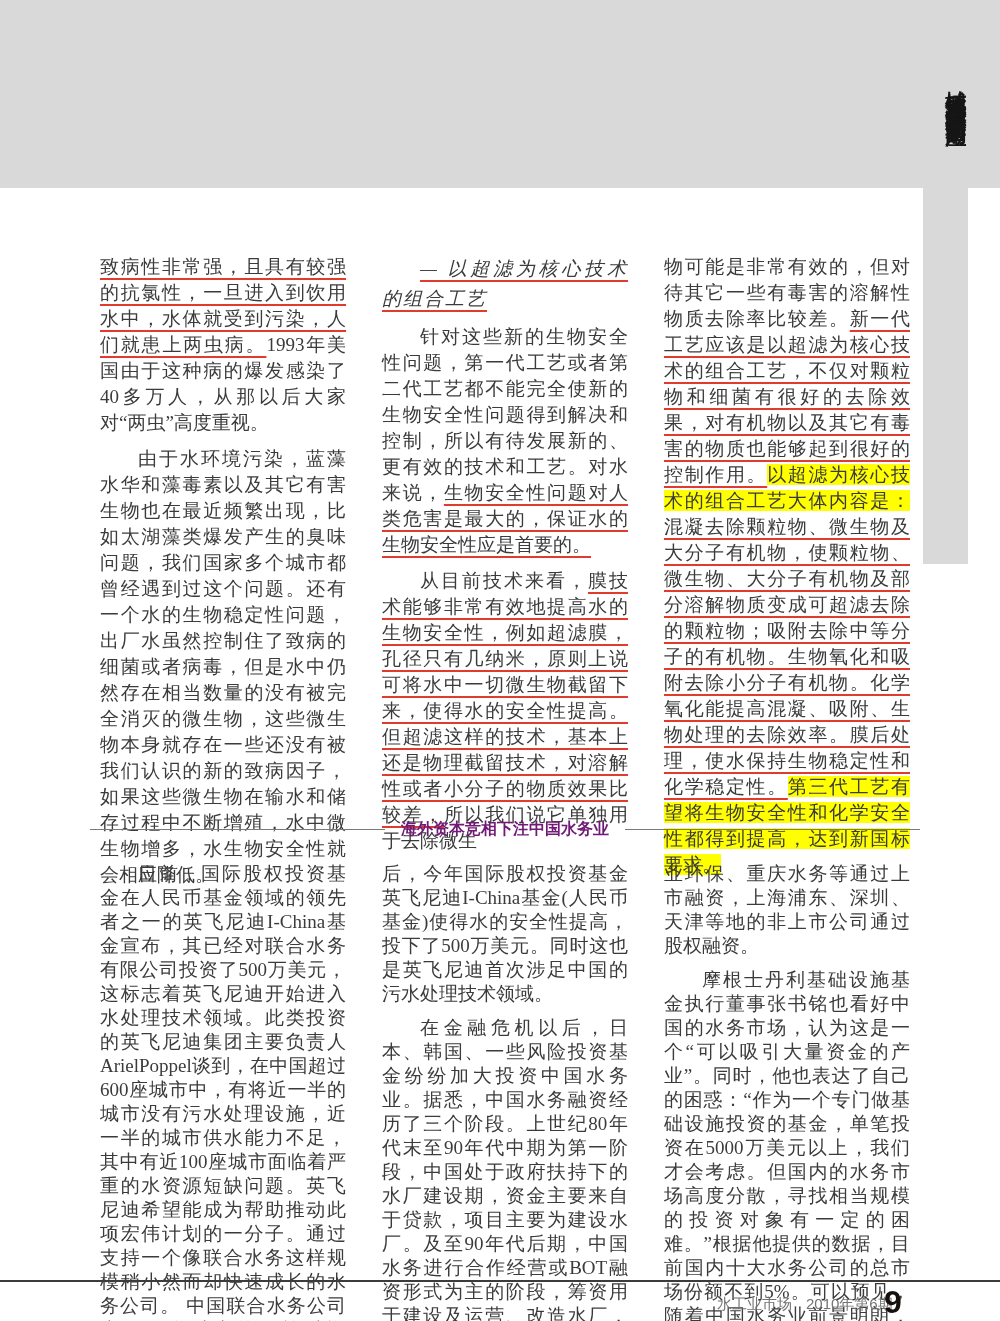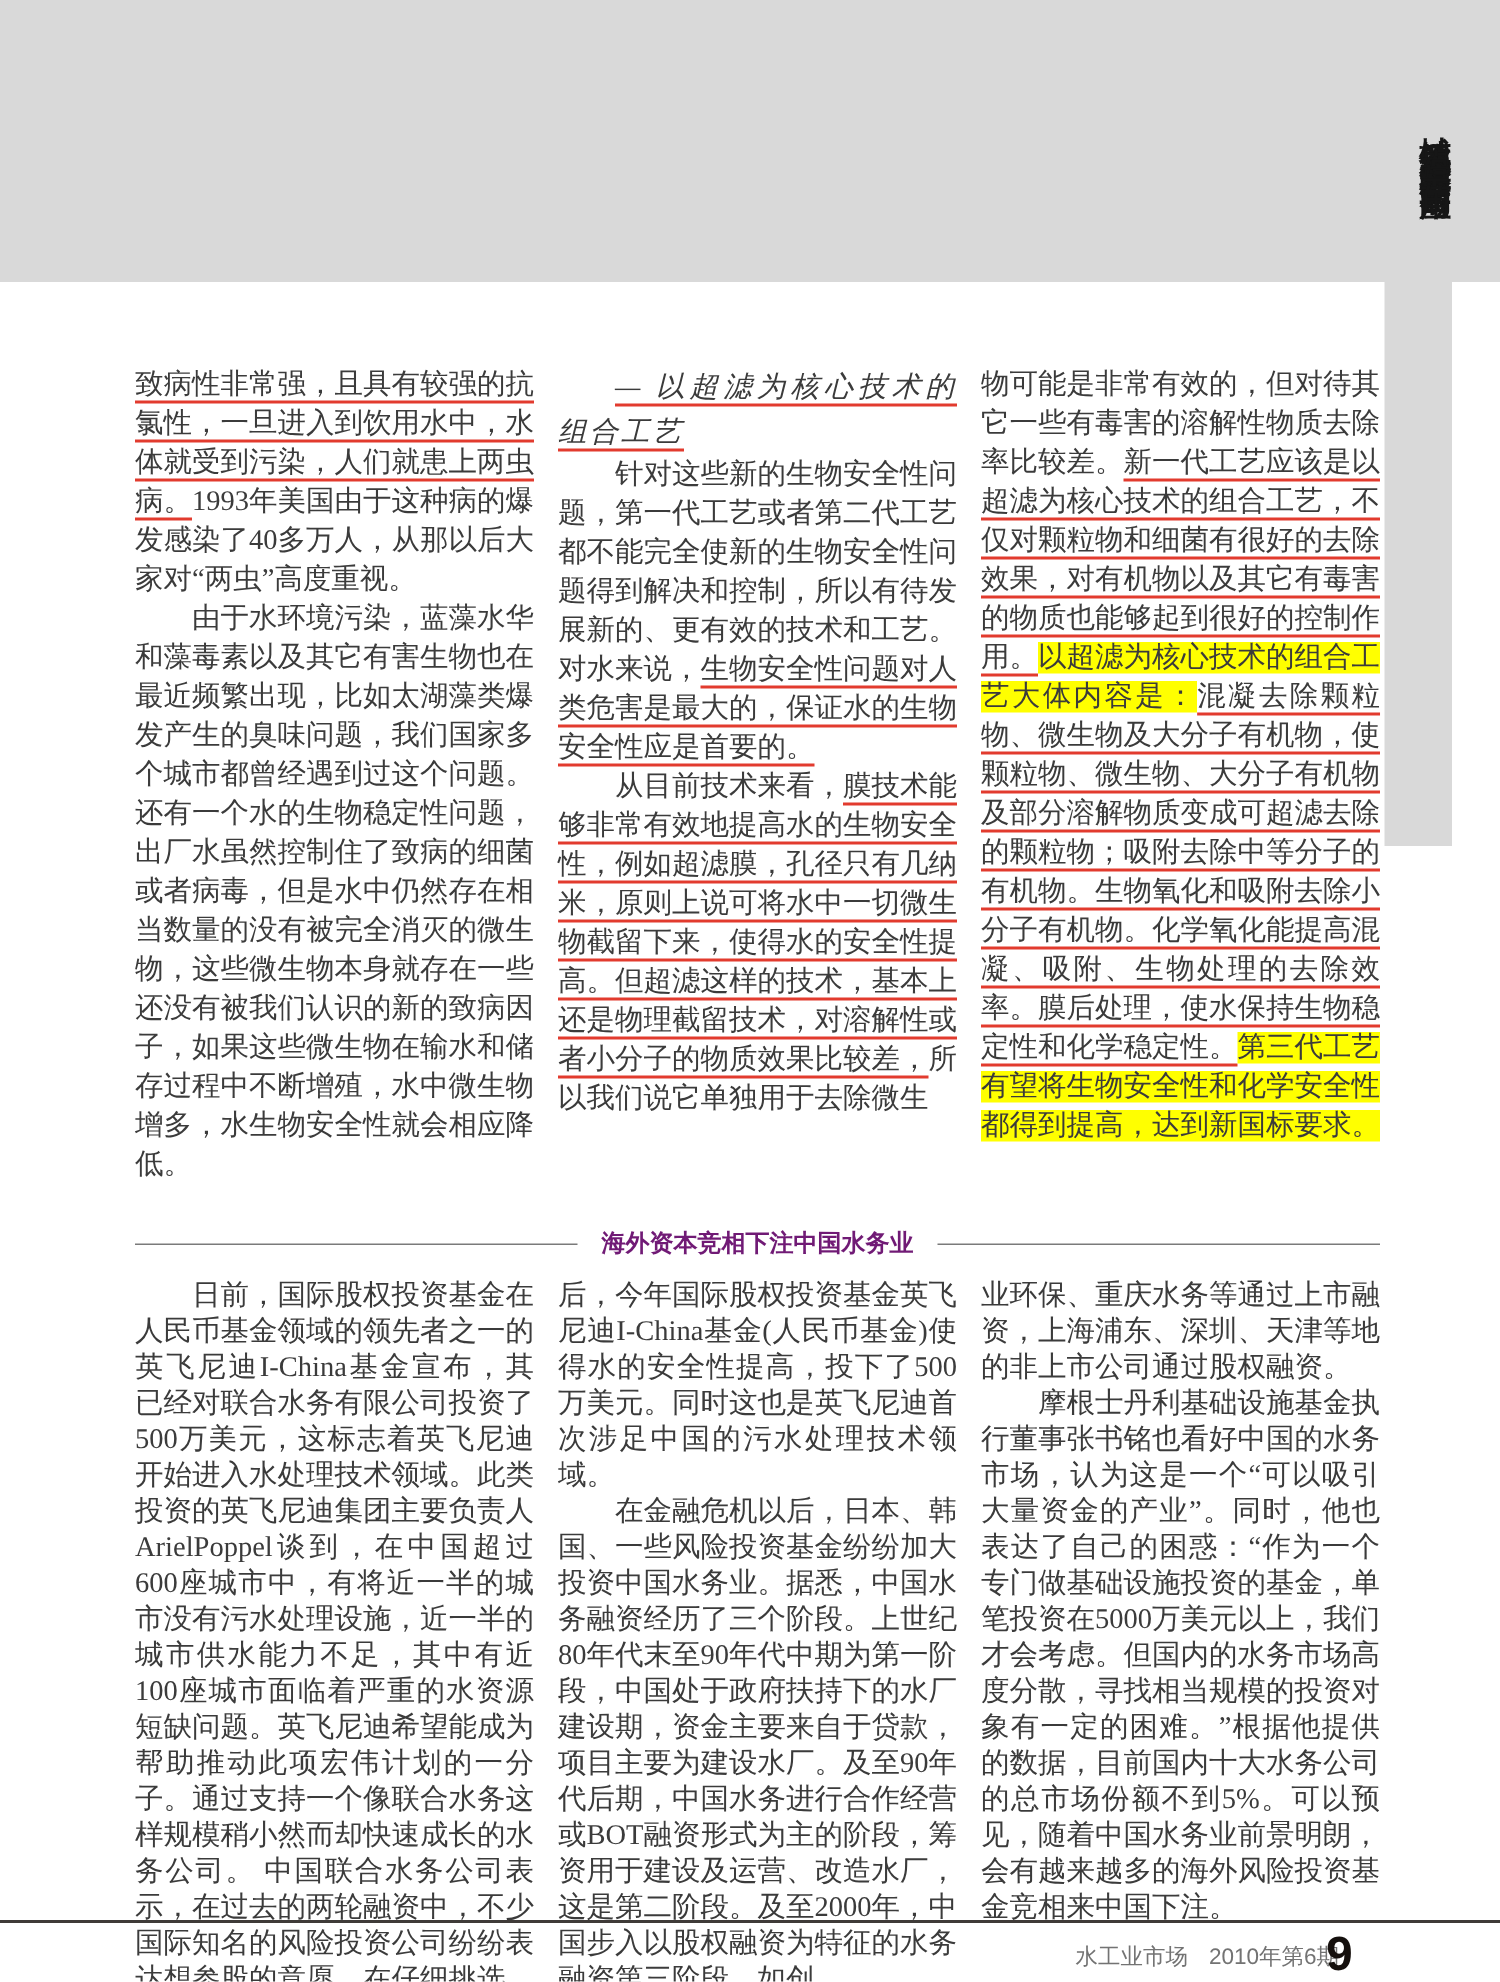--- a/index.html
+++ b/index.html
@@ -27,21 +27,21 @@
     font-family:"Liberation Sans", sans-serif;
     font-size:21px; font-weight:700; letter-spacing:2px; color:#161616;
     text-align:left;
   }
 
   .columns { position:absolute; left:90px; width:830px; display:flex; gap:16px; }
   .upper { top:244px; }
   .lower { top:852px; }
   .col { flex:1 1 0; min-width:0; }
 
-  .para { margin:0; font-size:19px; line-height:26px; text-align:justify; }
+  .para { margin:10px; font-size:19px; line-height:26px; text-align:justify; }
   .lower .para { line-height:24px; }
   .indent { text-indent:2em; }
   .heading { line-height:30px; }
   .subtitle { line-height:30px; }
 
   .seg-p {}
   .seg-u {
     text-decoration:underline;
     text-decoration-color:var(--c-red);
     text-decoration-thickness:2px;

